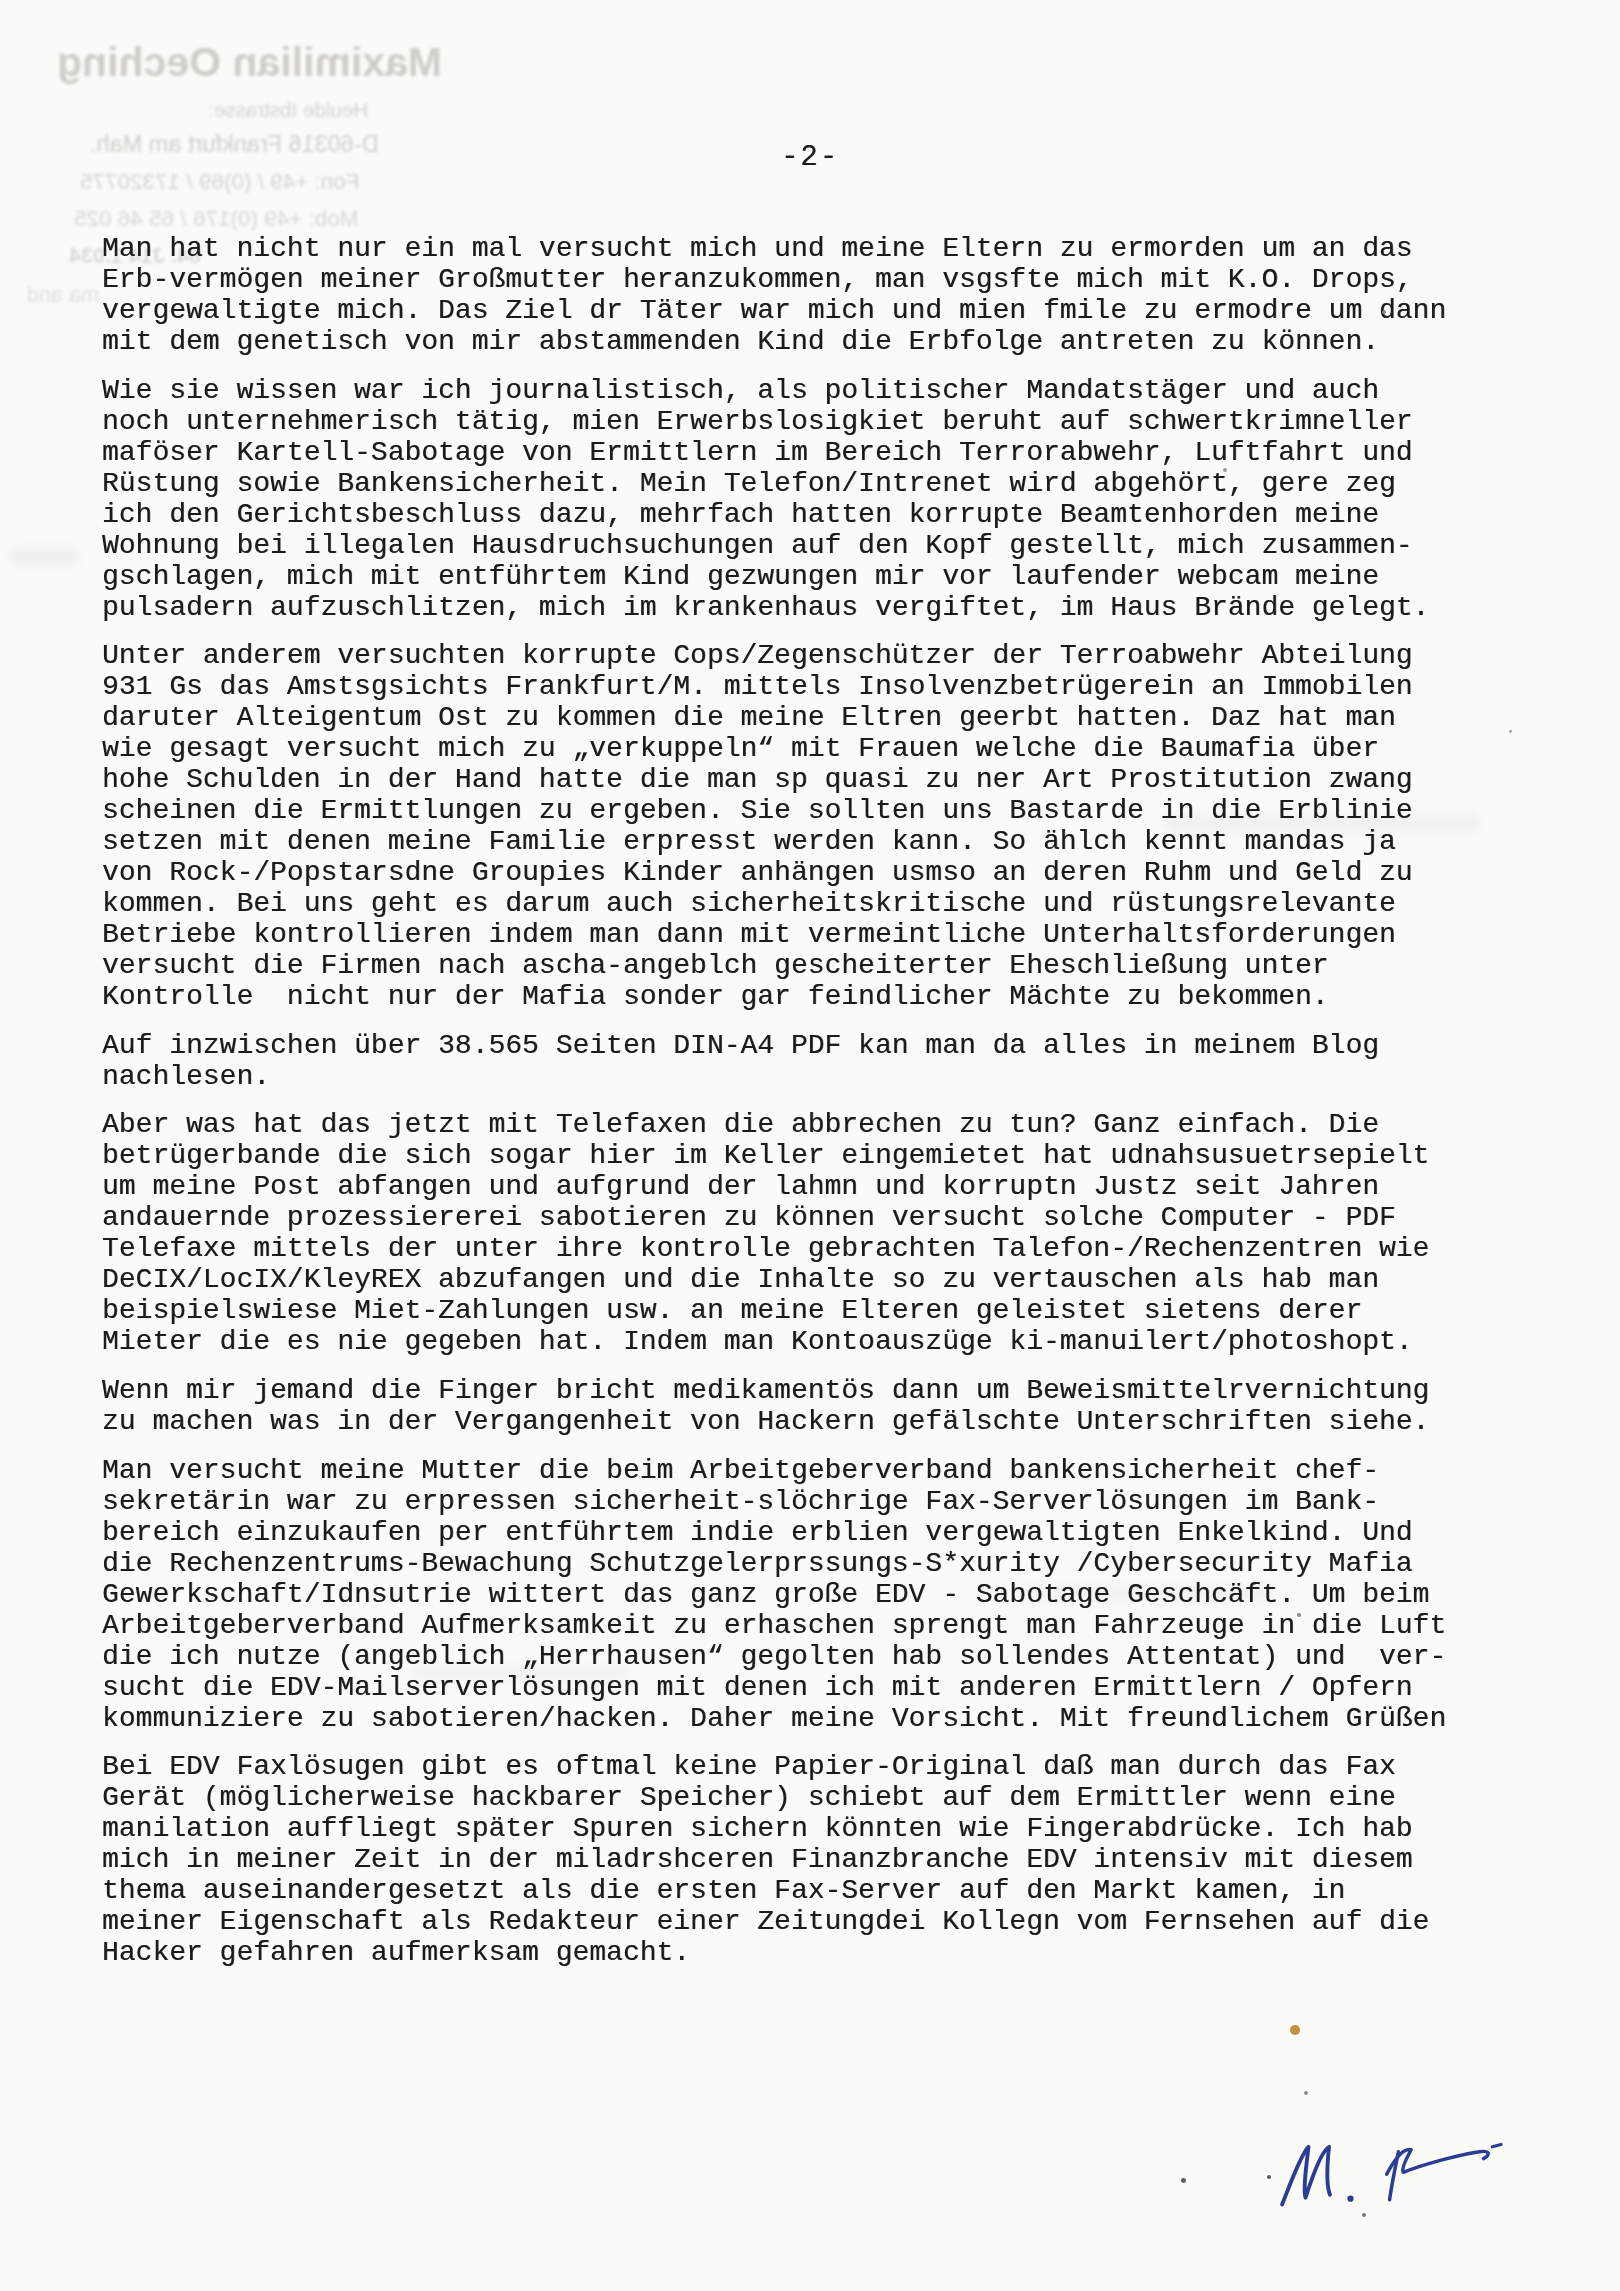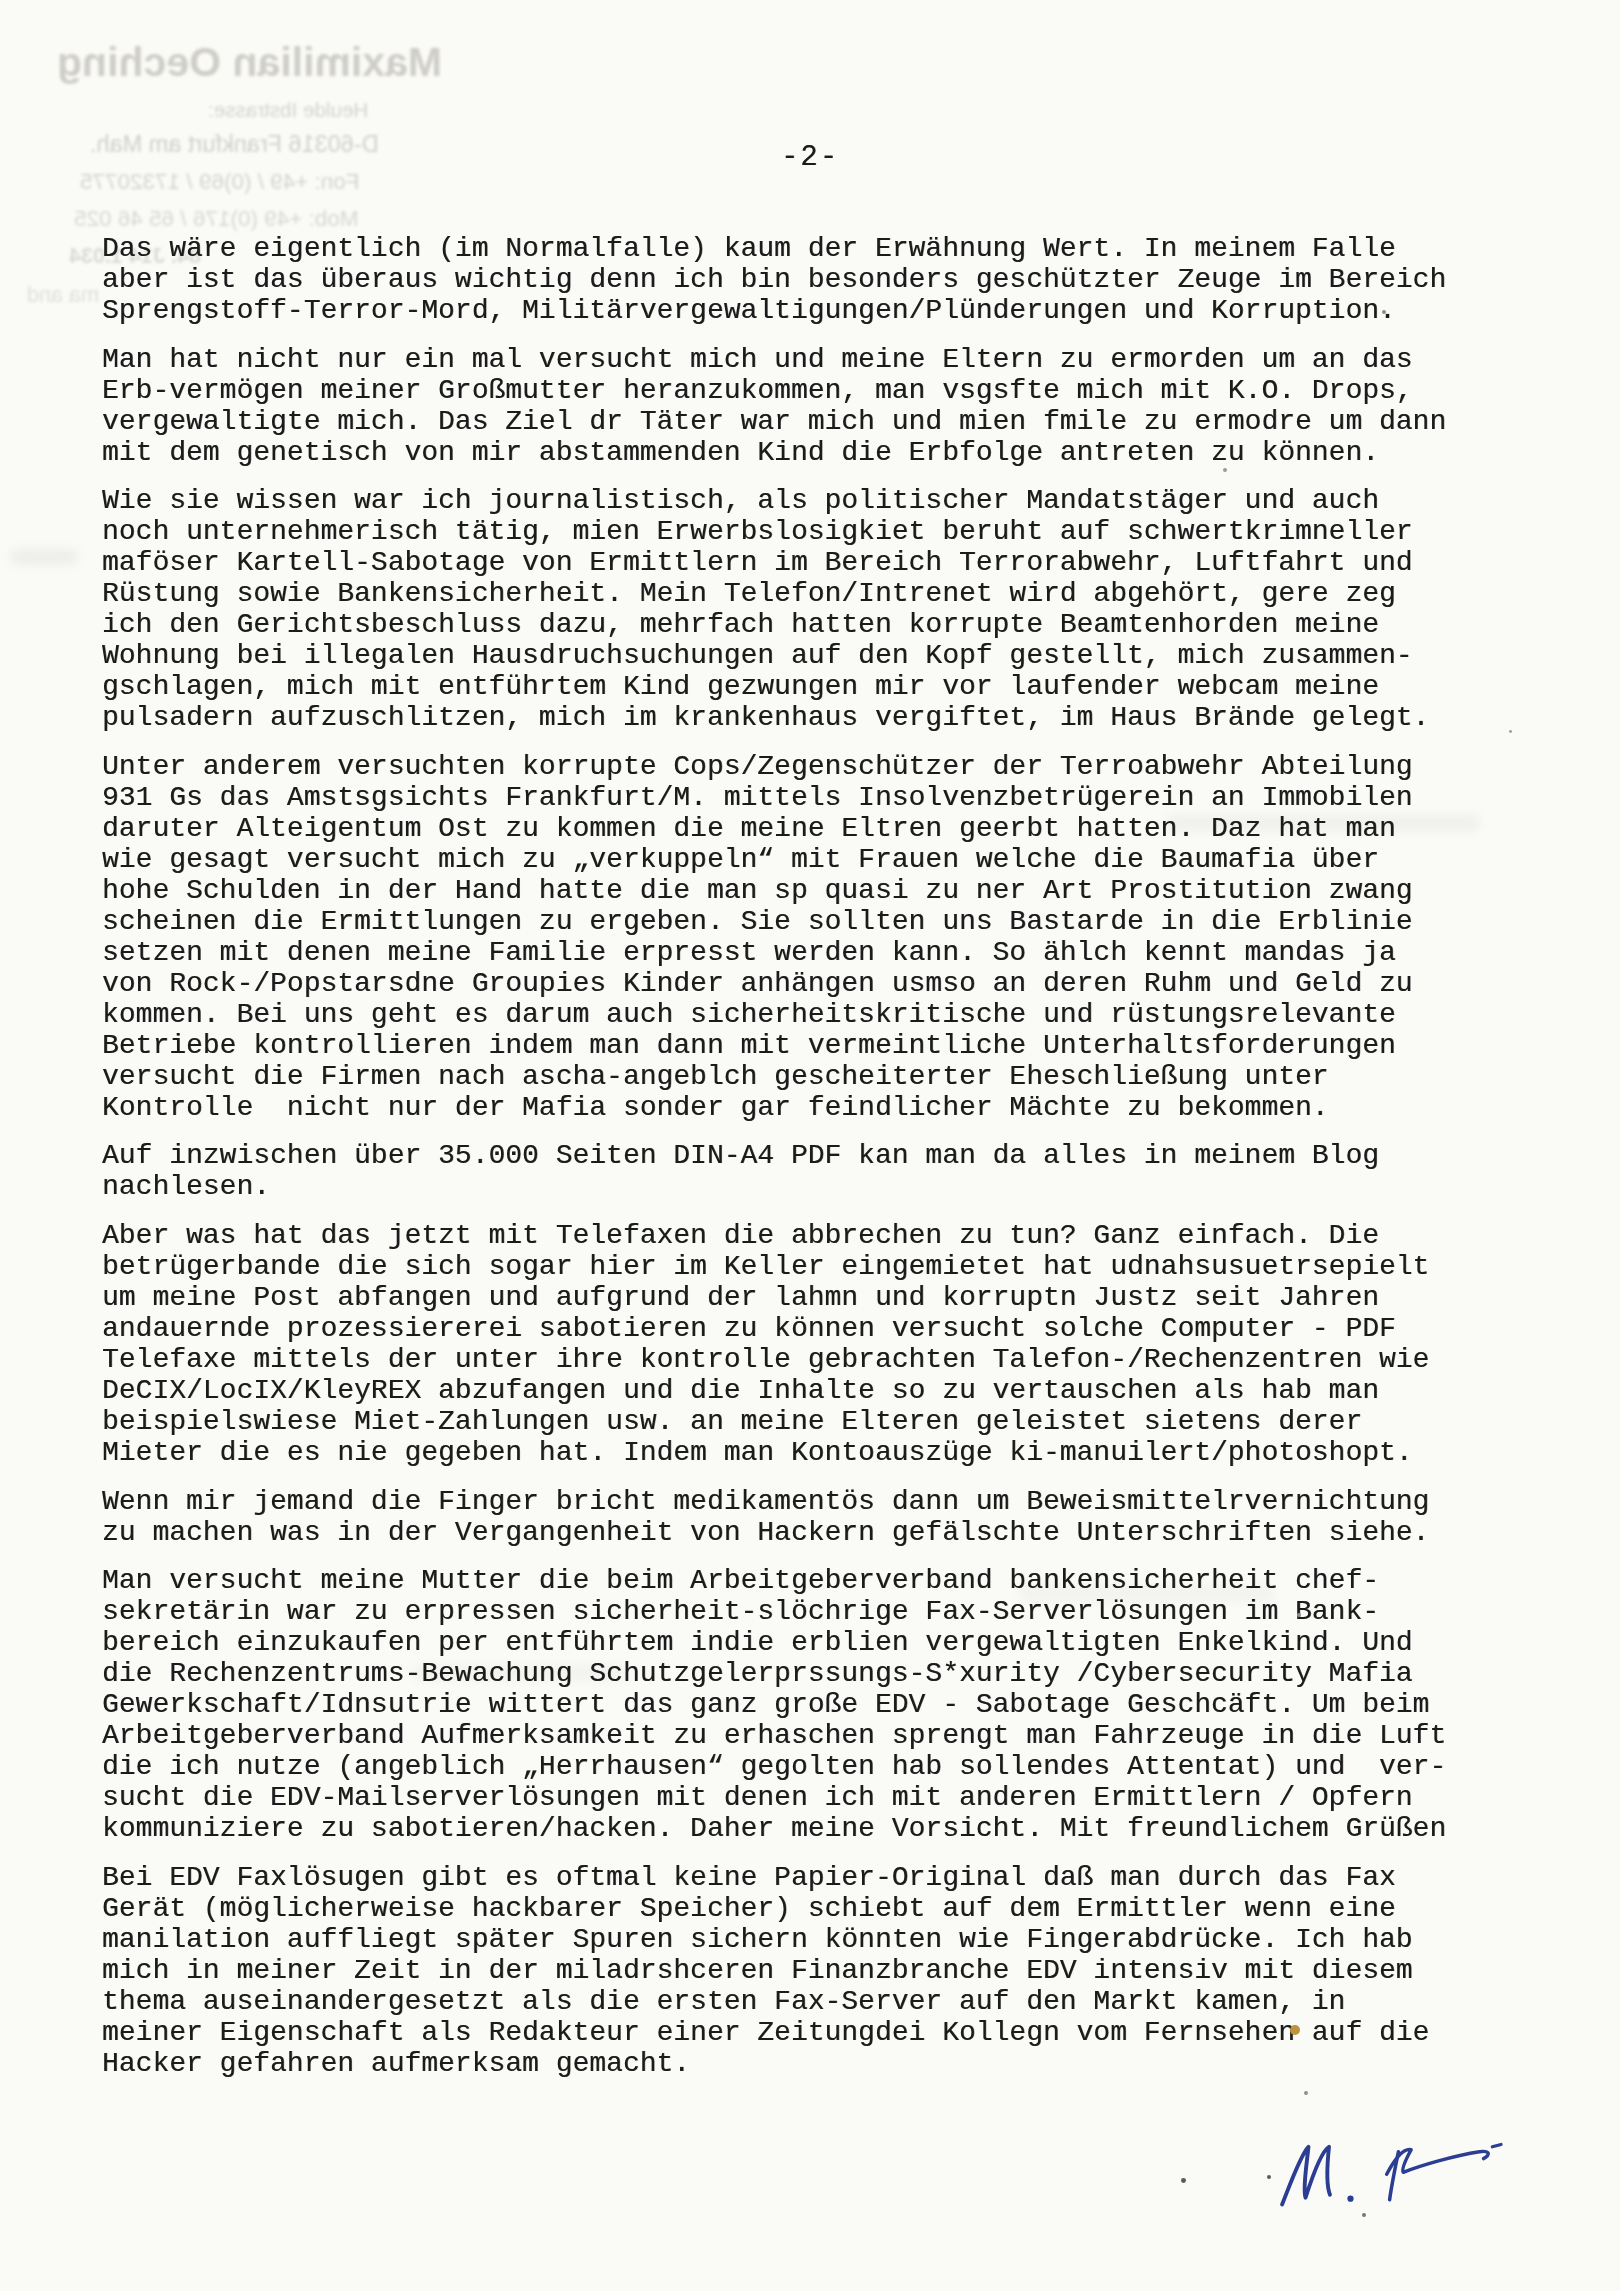--- a/index.html
+++ b/index.html
@@ -80,23 +80,20 @@
       <div class="bleed-line" style="left: 27.4px; top: 282px; font-size: 21.6px; font-weight: 400; opacity: 0.4; color: rgb(179, 177, 170);">ma and</div>
       <div class="smudge" style="left: 1166px; top: 814px; width: 314px; height: 17.6px; opacity: 0.14;"></div>
       <div class="smudge" style="left: 1019px; top: 1586px; width: 255px; height: 14.7px; opacity: 0.12;"></div>
       <div class="smudge" style="left: 412px; top: 1666px; width: 216px; height: 13.7px; opacity: 0.12;"></div>
       <div class="smudge" style="left: 9.8px; top: 549px; width: 69px; height: 15.7px; opacity: 0.18;"></div>
     </div>
 
   <div class="pageno">-2-</div>
 
   <div class="content" id="letter-body">
-      <p>Das wäre eigentlich (im Normalfalle) kaum der Erwähnung Wert. In meinem Falle
-aber ist das überaus wichtig denn ich bin besonders geschützter Zeuge im Bereich
-Sprengstoff-Terror-Mord, Militärvergewaltigungen/Plünderungen und Korruption.</p>
       <p>Man hat nicht nur ein mal versucht mich und meine Eltern zu ermorden um an das
 Erb-vermögen meiner Großmutter heranzukommen, man vsgsfte mich mit K.O. Drops,
 vergewaltigte mich. Das Ziel dr Täter war mich und mien fmile zu ermodre um dann
 mit dem genetisch von mir abstammenden Kind die Erbfolge antreten zu können.</p>
       <p>Wie sie wissen war ich journalistisch, als politischer Mandatstäger und auch
 noch unternehmerisch tätig, mien Erwerbslosigkiet beruht auf schwertkrimneller
 maföser Kartell-Sabotage von Ermittlern im Bereich Terrorabwehr, Luftfahrt und
 Rüstung sowie Bankensicherheit. Mein Telefon/Intrenet wird abgehört, gere zeg
 ich den Gerichtsbeschluss dazu, mehrfach hatten korrupte Beamtenhorden meine
 Wohnung bei illegalen Hausdruchsuchungen auf den Kopf gestellt, mich zusammen-
@@ -107,21 +104,21 @@
 daruter Alteigentum Ost zu kommen die meine Eltren geerbt hatten. Daz hat man
 wie gesagt versucht mich zu „verkuppeln“ mit Frauen welche die Baumafia über
 hohe Schulden in der Hand hatte die man sp quasi zu ner Art Prostitution zwang
 scheinen die Ermittlungen zu ergeben. Sie sollten uns Bastarde in die Erblinie
 setzen mit denen meine Familie erpresst werden kann. So ählch kennt mandas ja
 von Rock-/Popstarsdne Groupies Kinder anhängen usmso an deren Ruhm und Geld zu
 kommen. Bei uns geht es darum auch sicherheitskritische und rüstungsrelevante
 Betriebe kontrollieren indem man dann mit vermeintliche Unterhaltsforderungen
 versucht die Firmen nach ascha-angeblch gescheiterter Eheschließung unter
 Kontrolle  nicht nur der Mafia sonder gar feindlicher Mächte zu bekommen.</p>
-      <p>Auf inzwischen über 35.000 Seiten DIN-A4 PDF kan man da alles in meinem Blog
+      <p>Auf inzwischen über 38.565 Seiten DIN-A4 PDF kan man da alles in meinem Blog
 nachlesen.</p>
       <p>Aber was hat das jetzt mit Telefaxen die abbrechen zu tun? Ganz einfach. Die
 betrügerbande die sich sogar hier im Keller eingemietet hat udnahsusuetrsepielt
 um meine Post abfangen und aufgrund der lahmn und korruptn Justz seit Jahren
 andauernde prozessiererei sabotieren zu können versucht solche Computer - PDF
 Telefaxe mittels der unter ihre kontrolle gebrachten Talefon-/Rechenzentren wie
 DeCIX/LocIX/KleyREX abzufangen und die Inhalte so zu vertauschen als hab man
 beispielswiese Miet-Zahlungen usw. an meine Elteren geleistet sietens derer
 Mieter die es nie gegeben hat. Indem man Kontoauszüge ki-manuilert/photoshopt.</p>
       <p>Wenn mir jemand die Finger bricht medikamentös dann um Beweismittelrvernichtung

